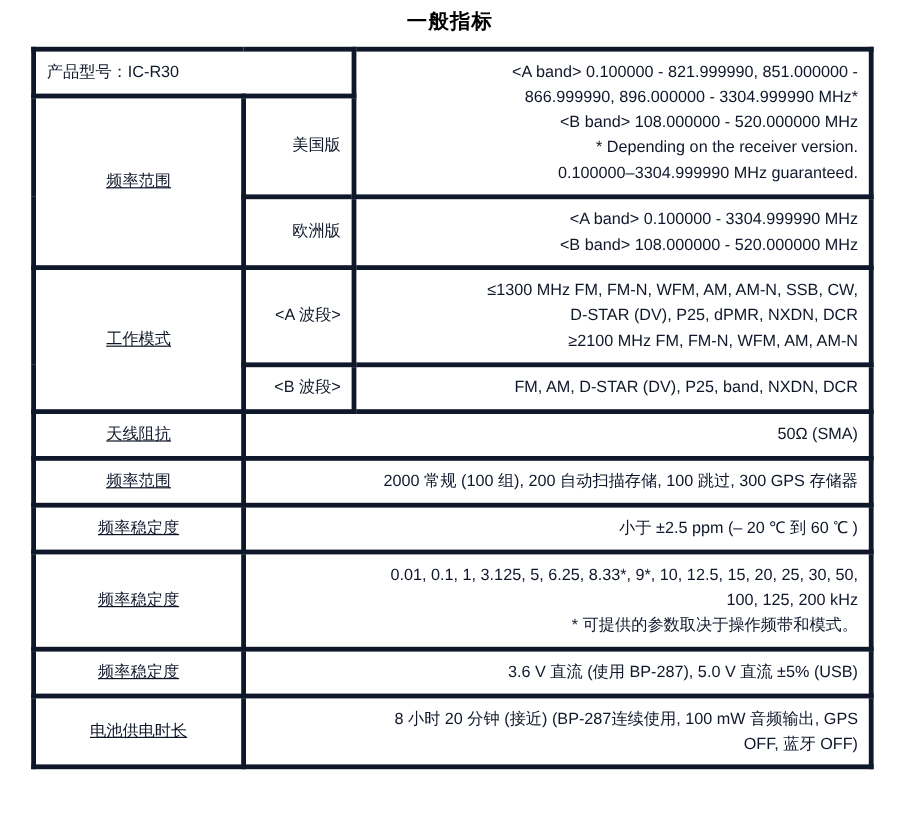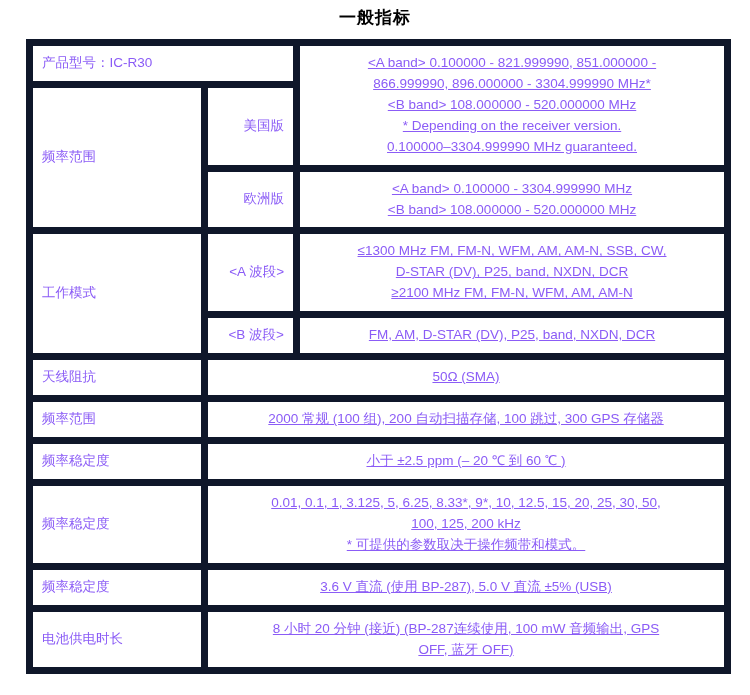--- a/index.html
+++ b/index.html
@@ -29,37 +29,38 @@
     letter-spacing: 1px;
     padding: 6px 0 10px 0;
   }
   table.spec {
     border-collapse: collapse;
     width: 698px;
     table-layout: fixed;
     font-size: 13.5px;
   }
   table.spec td {
-    border: 7px solid #0f172a;
+    border: 4px solid #0f172a;
     padding: 7px 9px;
     vertical-align: middle;
     line-height: 1.55;
-    color: #8b5cf6;
+    color: #0f172a;
   }
   td.label {
+    text-align: center;
     width: 175px;
+    text-decoration: underline;
   }
   td.sublabel {
     text-align: right;
     width: 92px;
     white-space: nowrap;
   }
   td.value {
-    text-align: center;
-    text-decoration: underline;
+    text-align: right;
   }
   .leftpad {
     padding-left: 12px;
   }
   .model-cell {
     text-align: left;
     padding-left: 12px;
   }
 </style>
 </head>
@@ -99,21 +100,21 @@
           <div>&lt;A band&gt; 0.100000 - 3304.999990 MHz</div>
           <div>&lt;B band&gt; 108.000000 - 520.000000 MHz</div>
         </td>
       </tr>
 
       <tr>
         <td class="label" rowspan="2">工作模式</td>
         <td class="sublabel">&lt;A 波段&gt;</td>
         <td class="value leftpad">
           <div>≤1300 MHz FM, FM-N, WFM, AM, AM-N, SSB, CW,</div>
-          <div>D-STAR (DV), P25, band, NXDN, DCR</div>
+          <div>D-STAR (DV), P25, dPMR, NXDN, DCR</div>
           <div>≥2100 MHz FM, FM-N, WFM, AM, AM-N</div>
         </td>
       </tr>
 
       <tr>
         <td class="sublabel">&lt;B 波段&gt;</td>
         <td class="value leftpad">FM, AM, D-STAR (DV), P25, band, NXDN, DCR</td>
       </tr>
 
       <tr>

